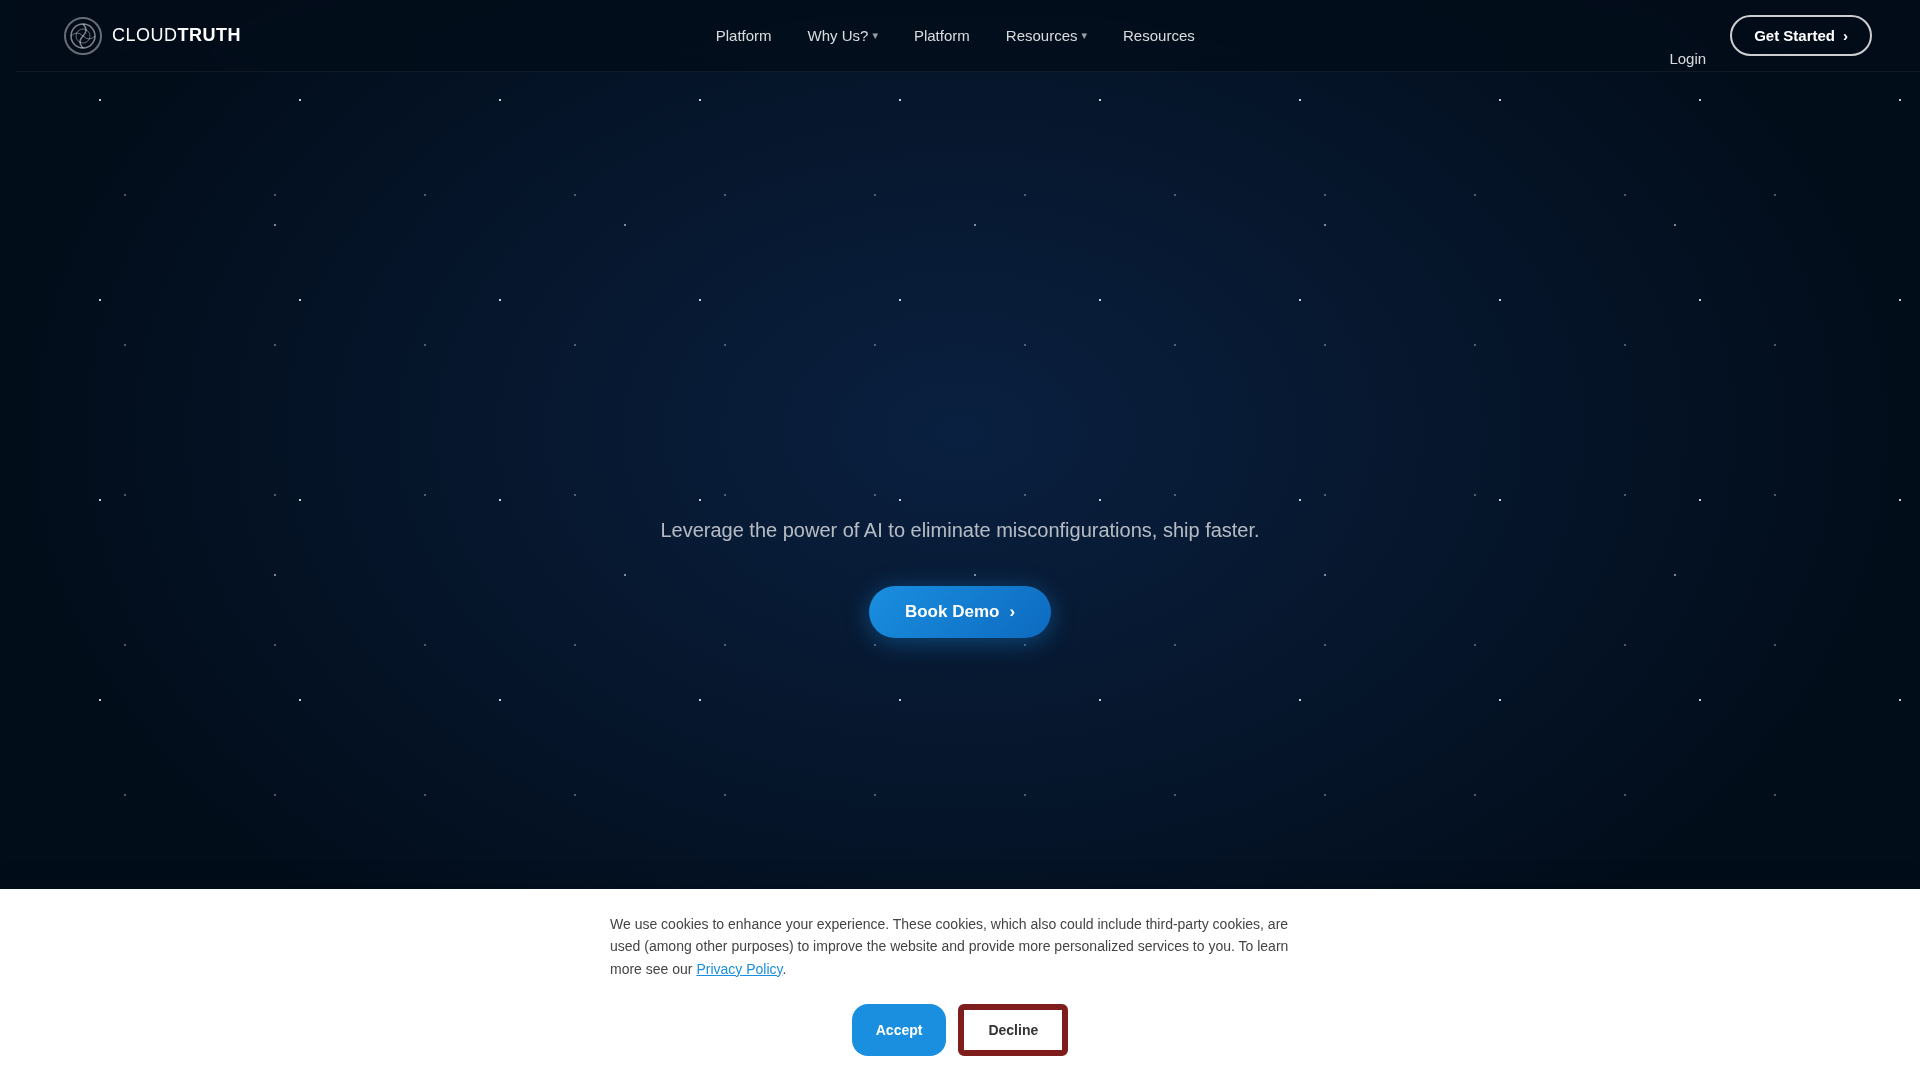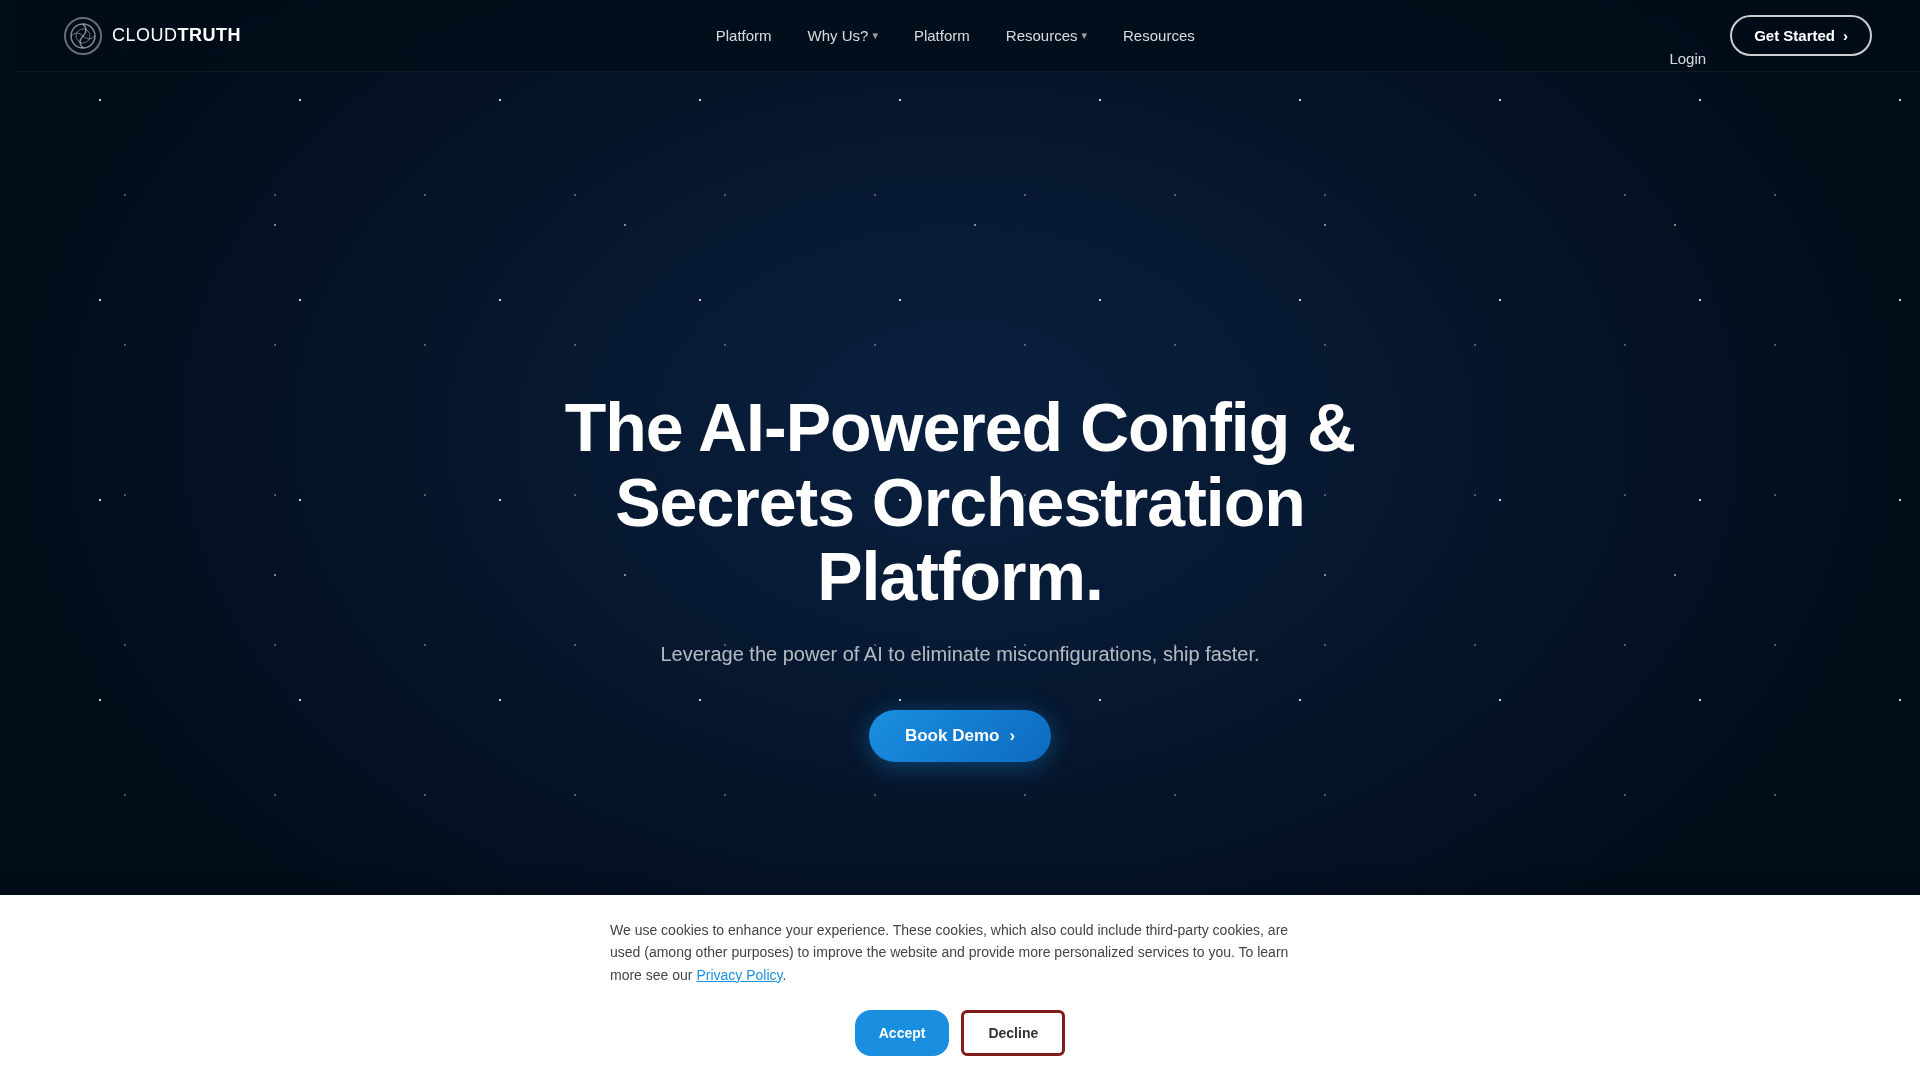--- a/index.html
+++ b/index.html
@@ -82,21 +82,21 @@
     .cookie-text a { color: #1a8fe0; text-decoration: underline; cursor: pointer; }
     .cookie-actions { display: flex; gap: 12px; flex-shrink: 0; }
     .cookie-accept {
       padding: 12px 24px; border-radius: 16px;
       background: #1a8fe0; color: #fff; border: none;
       font-size: 14px; font-weight: 600; cursor: pointer;
     }
     .cookie-decline {
       padding: 12px 24px; border-radius: 6px;
       background: #fff; color: #333;
-      border: 3px solid #7f1d1d; font-size: 14px; font-weight: 600; cursor: pointer;
+      border: 6px solid #7f1d1d; font-size: 14px; font-weight: 600; cursor: pointer;
     }
   </style>
 </head>
 <body>
 
 <nav>
   <div class="nav-logo">
     <div class="nav-logo-icon">
       <svg viewBox="0 0 28 28" fill="none" xmlns="http://www.w3.org/2000/svg">
         <circle cx="14" cy="14" r="12" stroke="rgba(255,255,255,0.5)" stroke-width="1.5"></circle>
@@ -129,21 +129,20 @@
     <button class="nav-get-started">
       <span>Get Started</span>
       <span>›</span>
     </button>
   </div>
 </nav>
 
 <section class="hero">
   <div class="hero-stars"></div>
   <div class="hero-content">
-    <h1 class="hero-title">The AI-Powered Config &amp; Secrets Orchestration Platform.</h1>
     <p class="hero-subtitle">Leverage the power of AI to eliminate misconfigurations, ship faster.</p>
     <button class="hero-cta">
       <span>Book Demo</span>
       <span>›</span>
     </button>
   </div>
 </section>
 
 <div class="cookie-banner">
   <p class="cookie-text">

